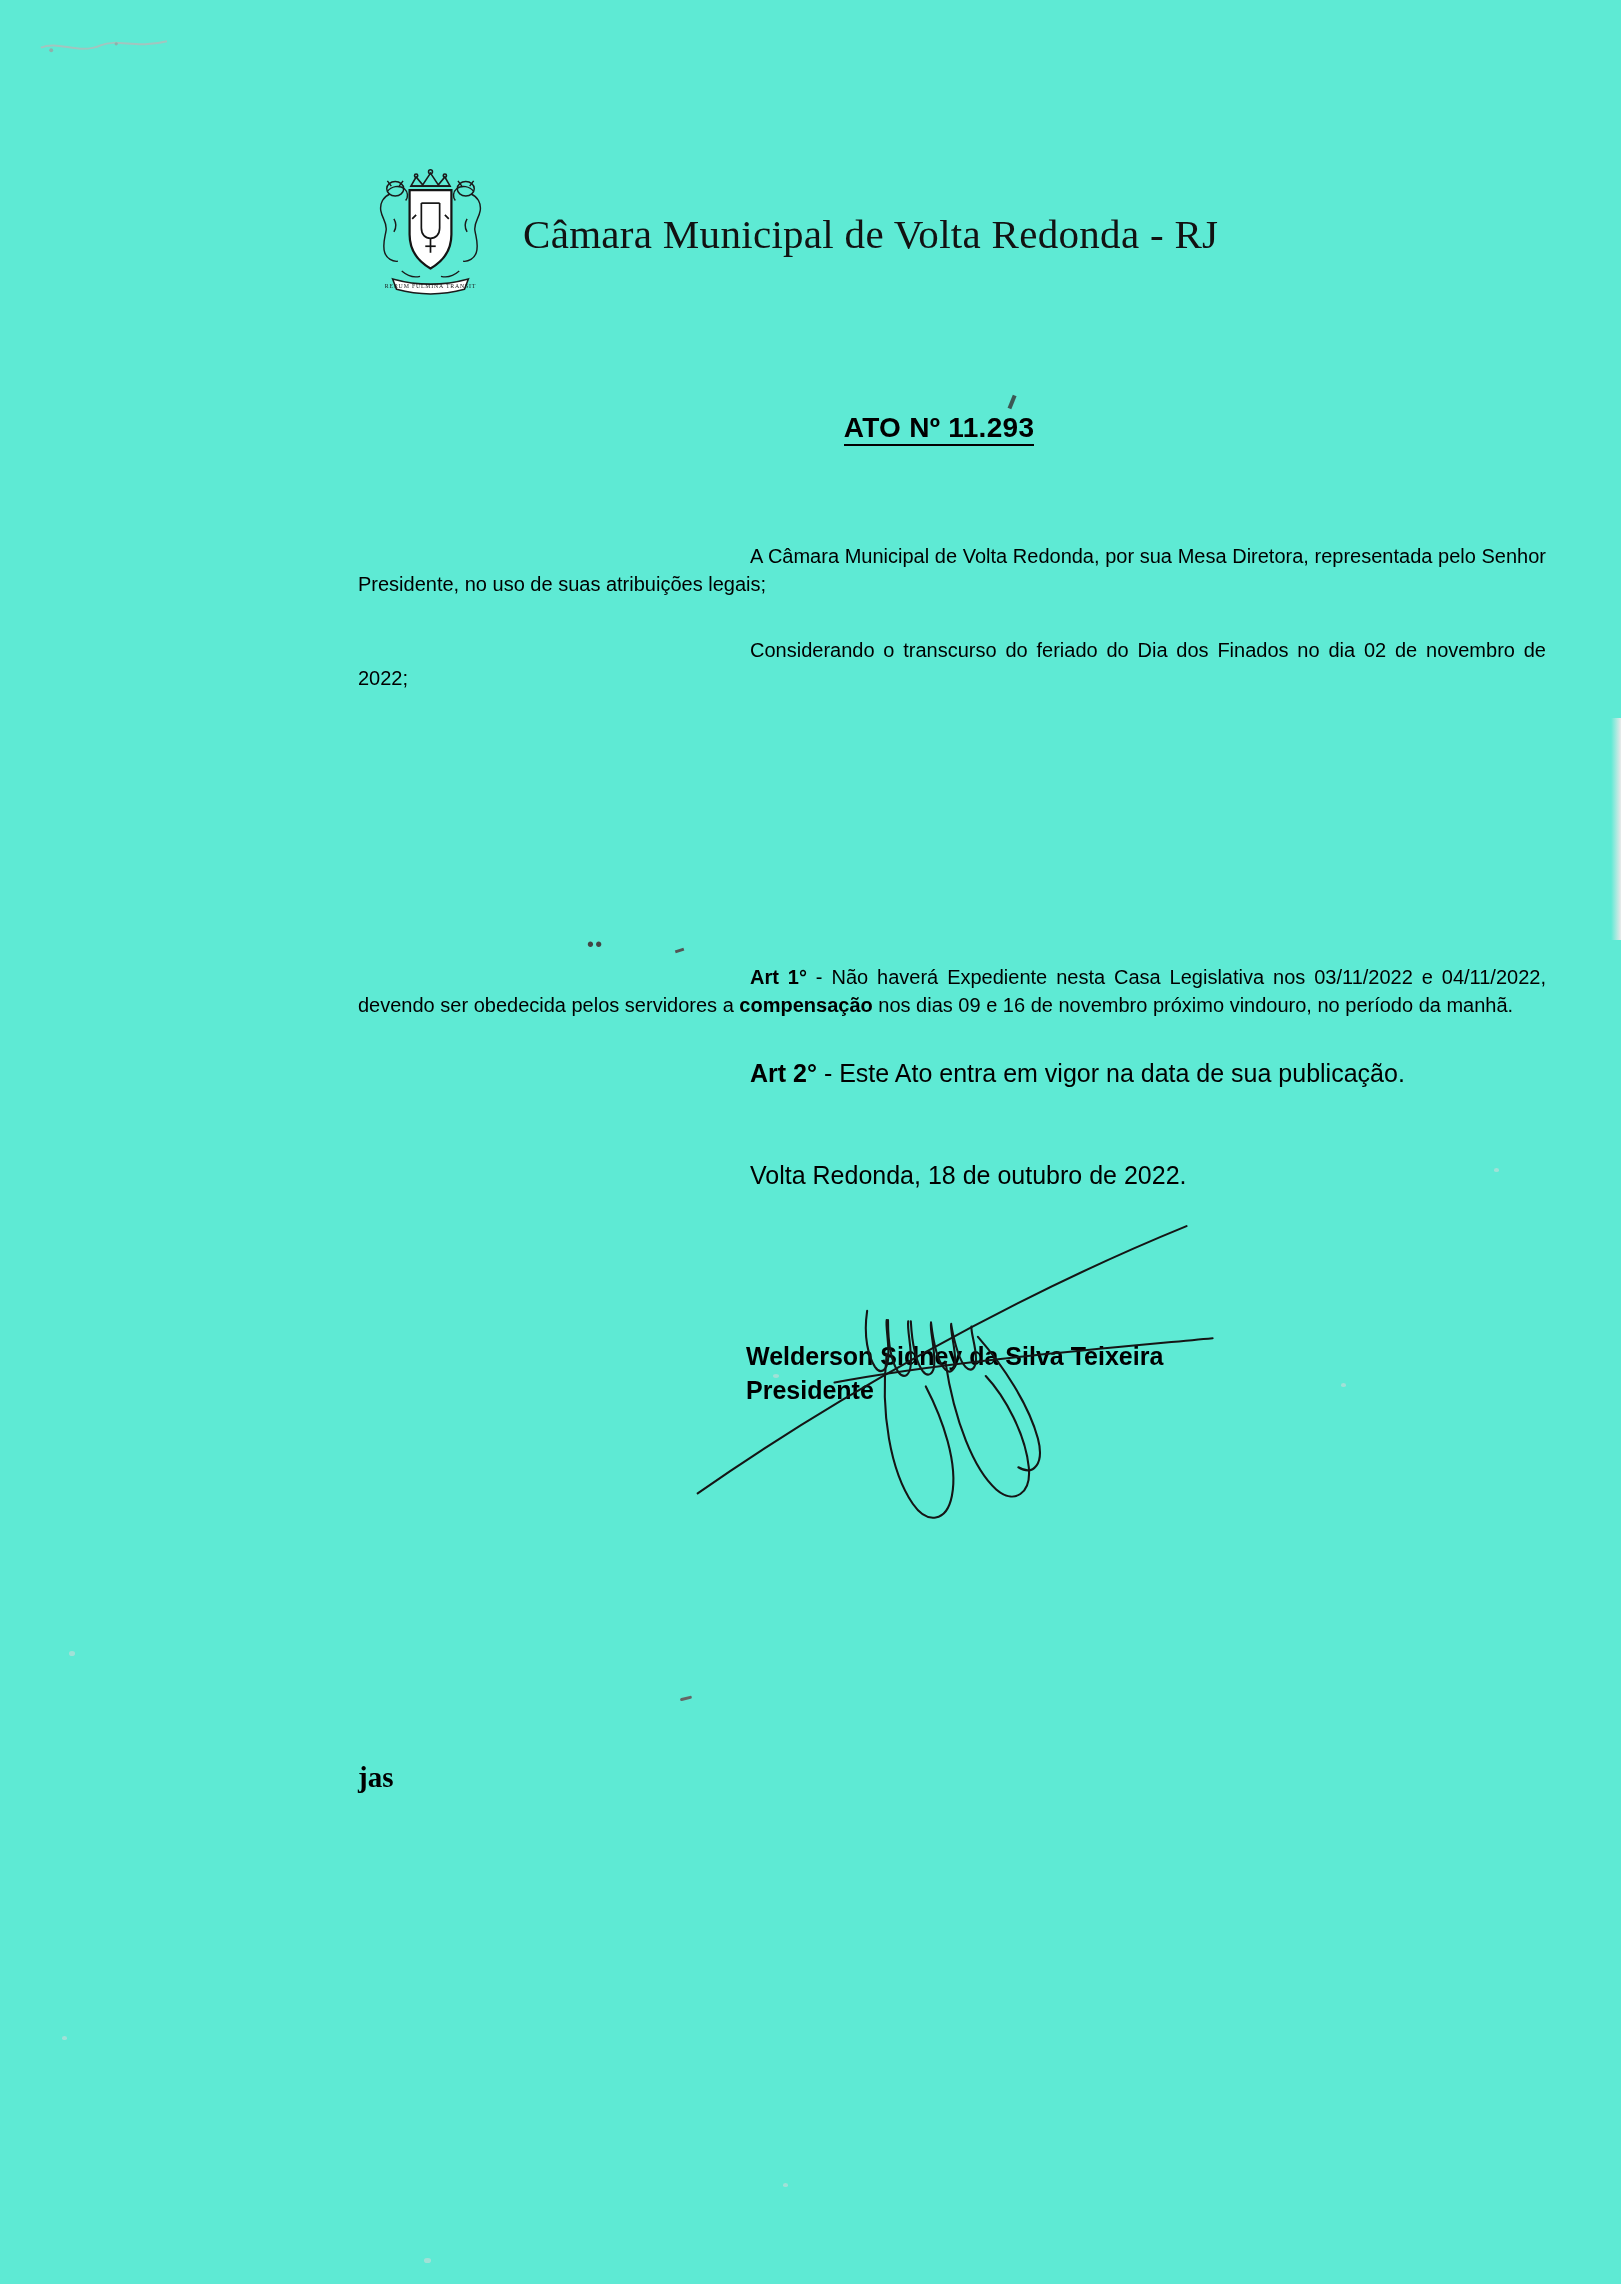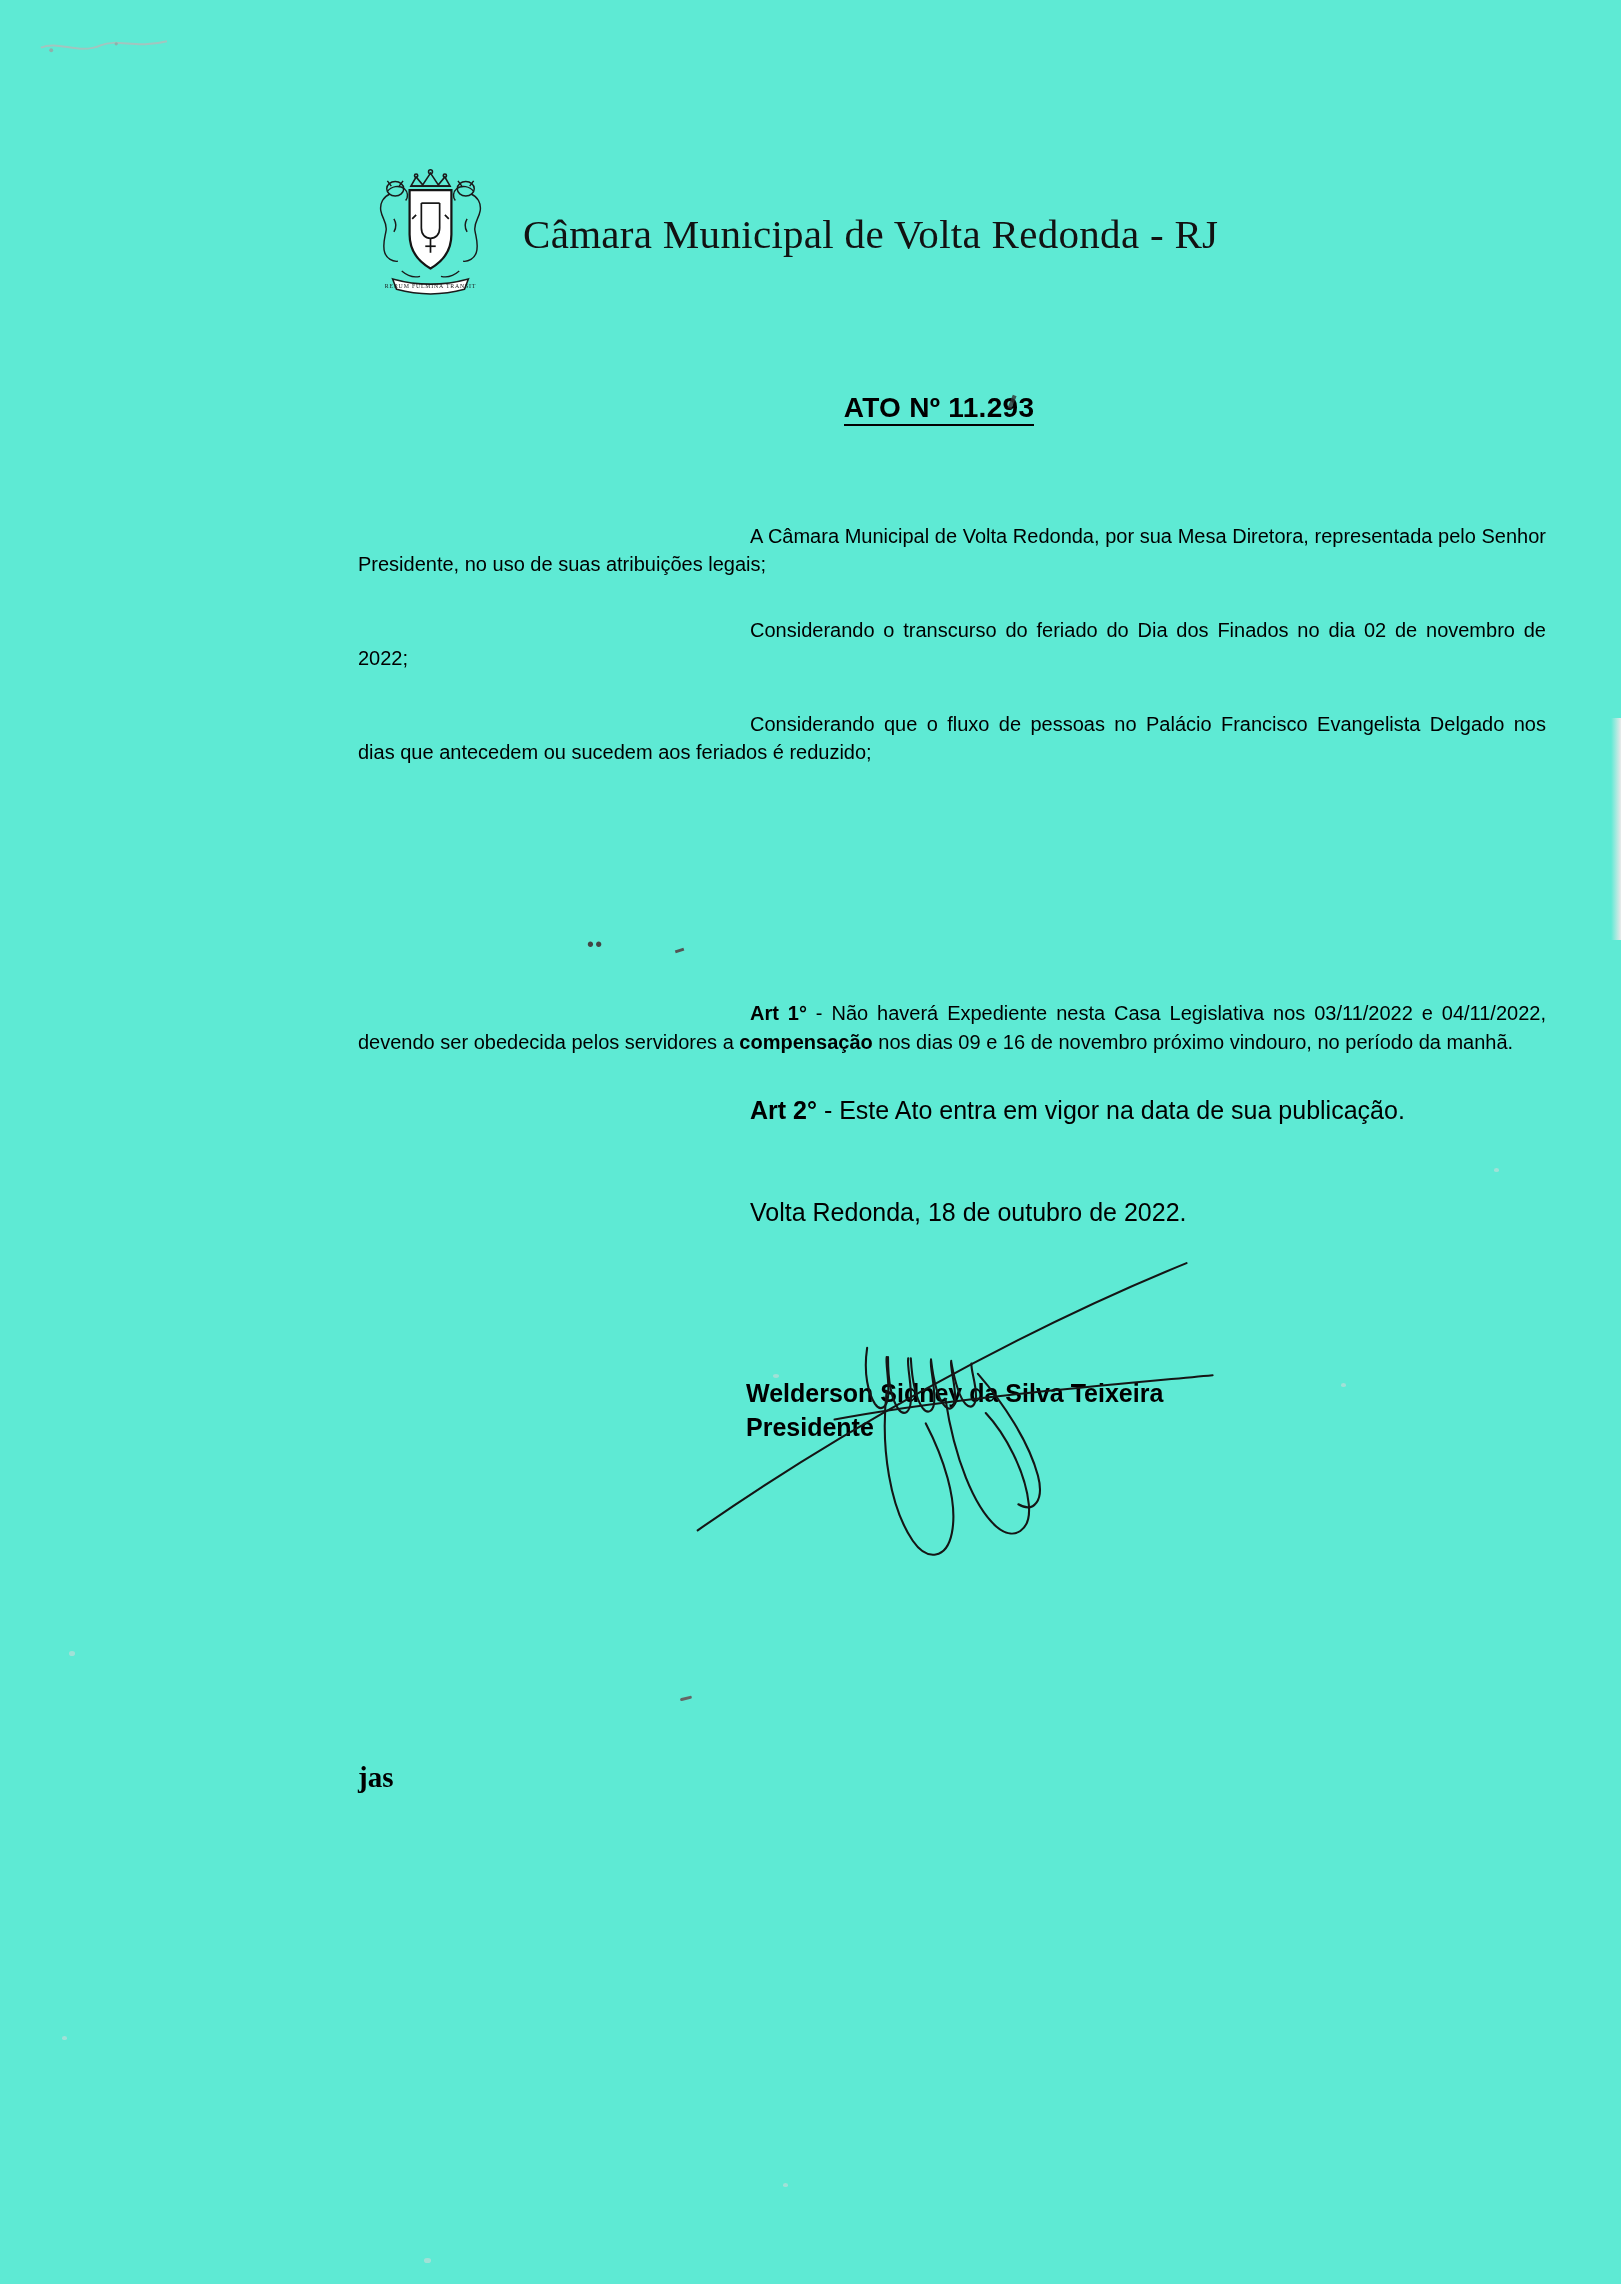--- a/index.html
+++ b/index.html
@@ -53,21 +53,21 @@
     font-size: 41px;
     letter-spacing: 0.3px;
     white-space: nowrap;
     color: #121212;
   }
 
   
   .doc {
     position: absolute;
     left: 358px;
-    top: 392px;
+    top: 412px;
     width: 1188px;
   }
 
   .ato-title {
     text-align: center;
     font-size: 28px;
     font-weight: bold;
     letter-spacing: 0.3px;
     margin: 0 0 0 -26px;
   }
@@ -263,21 +263,20 @@
   <div class="doc">
 
     <div class="ato-title"><span>ATO Nº 11.293</span></div>
 
     <div class="gap-xl"></div>
 
     <p class="para">A Câmara Municipal de Volta Redonda, por sua Mesa Diretora, representada pelo Senhor Presidente, no uso de suas atribuições legais;</p>
     <div class="gap-md"></div>
     <p class="para">Considerando o transcurso do feriado do Dia dos Finados no dia 02 de novembro de 2022;</p>
     <div class="gap-md"></div>
-    <p class="para">Considerando que o fluxo de pessoas no Palácio Francisco Evangelista Delgado nos dias que antecedem ou sucedem aos feriados é reduzido;</p>
 
     <div class="gap-xl"></div>
     <div class="gap-md"></div>
 
 
     <div class="gap-xl"></div>
 
     <p class="para no-indent" style="text-indent:392px;">
       <span class="art-label">Art 1°</span><span> - Não haverá Expediente nesta Casa Legislativa nos 03/11/2022 e 04/11/2022, devendo ser obedecida pelos servidores a </span><span class="bold">compensação</span><span> nos dias 09 e 16 de novembro próximo vindouro, no período da manhã.</span>
     </p>

